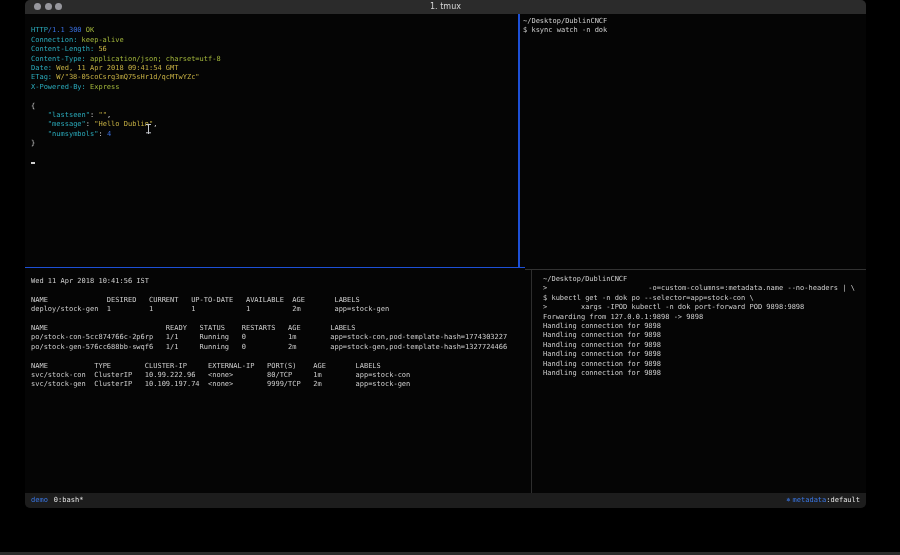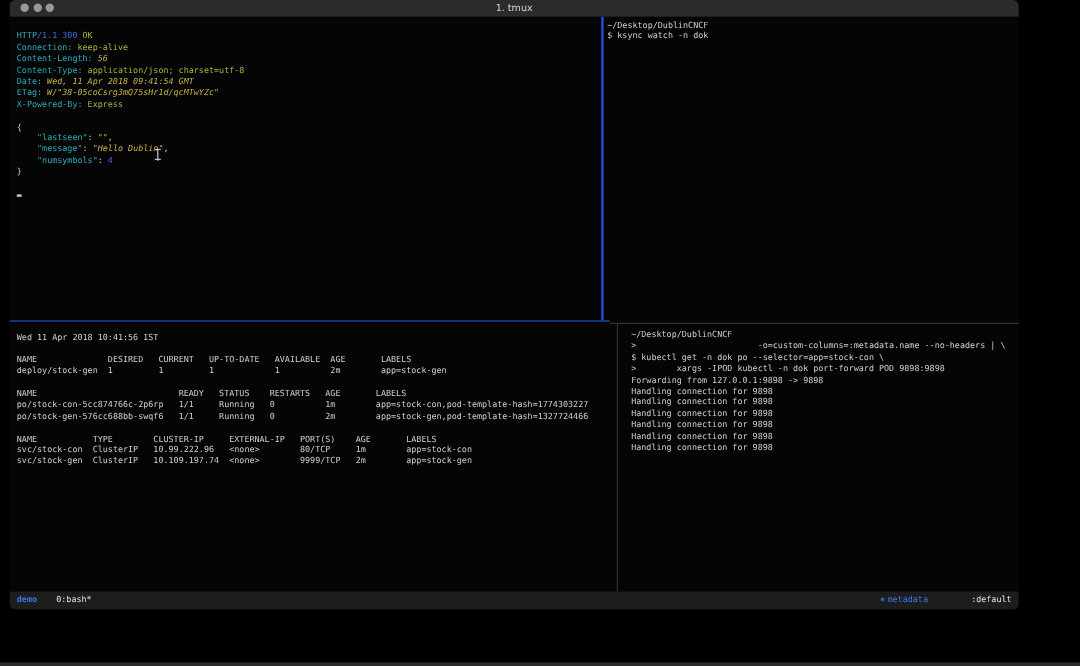--- a/index.html
+++ b/index.html
@@ -1,21 +1,21 @@
 <!DOCTYPE html>
 <html><head>
 <meta charset="utf-8">
 <style>
   html,body{margin:0;padding:0;}
   body{
     width:900px;height:555px;background:#000;position:relative;overflow:hidden;
     font-family:"DejaVu Sans Mono", monospace;
   }
   .window{
-    position:absolute;left:8px;top:0;width:841px;height:508px;
+    position:absolute;left:25px;top:0;width:841px;height:508px;
     background:#060606;border-radius:5px;overflow:hidden;
   }
   .titlebar{
     position:absolute;left:0;top:0;right:0;height:14px;background:#2b2b2b;
   }
   .traffic{position:absolute;left:9px;top:3px;display:flex;gap:3.5px;}
   .dot{width:7px;height:7px;border-radius:50%;background:#97979d;}
   .title{
     text-align:center;font:8px/14px "DejaVu Sans", sans-serif;color:#d6d6d6;
   }
@@ -29,37 +29,37 @@
   .hdiv-blue{position:absolute;left:0;top:252.5px;width:500px;height:1.6px;background:#1d50d6;}
   .hdiv-gray{position:absolute;left:500px;top:254.5px;width:341px;height:1.2px;background:#323232;}
   .vdiv-bot{position:absolute;left:506px;top:256px;width:1.4px;height:223px;background:#2e2e2e;}
   .line{
     margin:0;height:9.4px;font:7px/9.4px "DejaVu Sans Mono", monospace;
     color:#cfcfcf;white-space:pre;
   }
   .cyan{color:#2bacbd;}
   .blue{color:#3a6fe0;}
   .green{color:#a3b73c;}
-  .yellow{color:#c8b244;font-style:italic;}
+  .yellow{color:#c8b244;}
   .hv{margin-left:4.2px;text-align:right;}
   .ucursor{display:inline-block;width:4.4px;height:2px;background:#cfcfcf;vertical-align:baseline;}
   .ibeam{position:absolute;left:120px;top:110px;width:7px;height:10px;}
   .ibeam::before{content:"";position:absolute;left:2.8px;top:0;width:1.3px;height:9.6px;background:#c4c7cc;}
   .ibeam::after{content:"";position:absolute;left:1px;top:0;width:4.6px;height:1.3px;background:#c4c7cc;box-shadow:0 8.3px 0 #c4c7cc;}
   .statusbar{
     position:absolute;left:0;right:0;bottom:0;height:15px;background:#1d1d1d;
     display:flex;align-items:center;padding:0 6px;
     font:7px/15px "DejaVu Sans Mono", monospace;color:#e0e0e0;
   }
-  .sb-session{color:#3a78e8;font-weight:bold;margin-right:16px;}
+  .sb-session{color:#3a78e8;font-weight:normal;margin-right:6px;}
   .sb-window{color:#e4e4e4;}
   .sb-right{margin-left:auto;display:flex;align-items:center;}
   .sb-kube-icon{color:#3a78e8;margin-right:2px;}
   .sb-context{color:#3a78e8;}
-  .sb-namespace{color:#e4e4e4;margin-left:36px;}
+  .sb-namespace{color:#e4e4e4;}
   .bottom-strip{position:absolute;left:0;bottom:0;width:900px;height:3px;background:#2a2a2a;}
 </style>
 </head>
 <body>
 
 <div class="window">
 
   <div class="titlebar">
     <div class="traffic">
       <span class="dot"></span>

